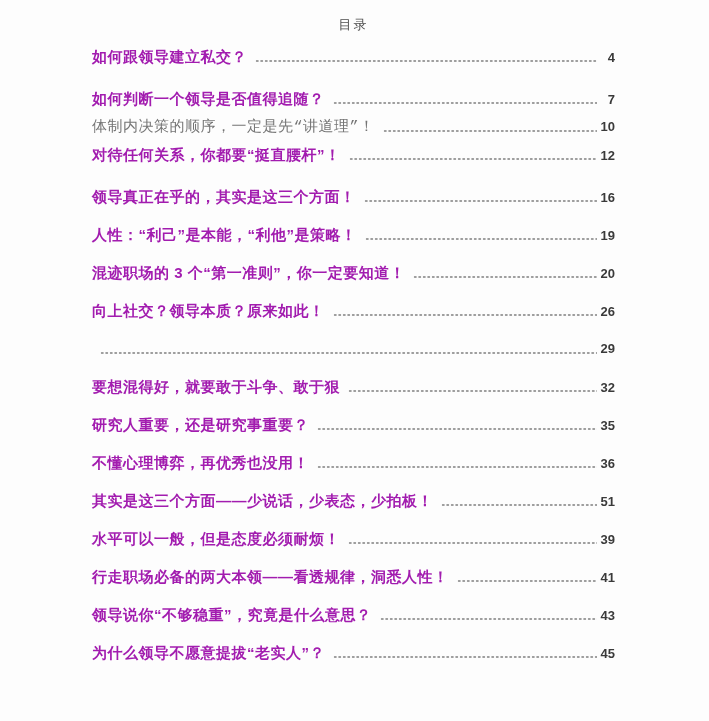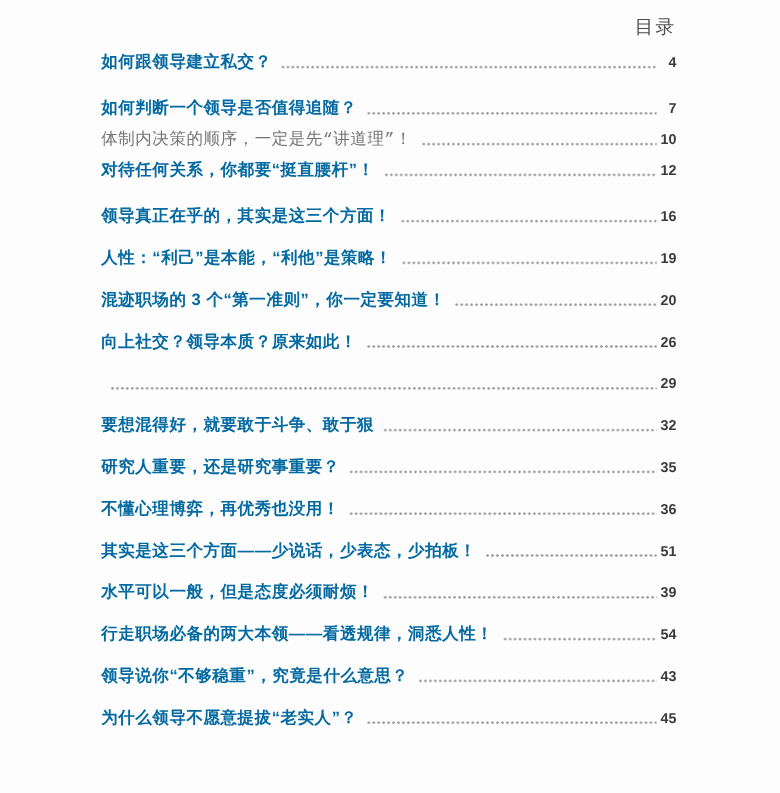--- a/index.html
+++ b/index.html
@@ -12,23 +12,23 @@
     position: relative;
     width: 709px;
     height: 721px;
     margin: 0 auto;
     background: #fdfdfd;
     box-sizing: border-box;
     padding: 14px 94px 0 92px;
     overflow: hidden;
   }
   .toc-title {
-    text-align: right;
+    text-align: center;
     font-family: "Liberation Serif", "DejaVu Serif", serif;
-    font-size: 17px;
+    font-size: 13px;
     line-height: 22px;
     color: #4d4d4d;
     letter-spacing: 2px;
     font-weight: 400;
   }
   .toc-list {
     margin-top: 0;
   }
   .toc-row {
     display: flex;
@@ -38,21 +38,21 @@
     margin-top: 17px;
     cursor: pointer;
   }
   .toc-row.first  { margin-top: 10px; }
   .toc-row.loose  { margin-top: 21px; }
   .toc-row.tight  { margin-top: 7px; }
   .toc-row .entry-title {
     flex: 0 0 auto;
     font-size: 15px;
     font-weight: 700;
-    color: #0369a1;
+    color: #a21caf;
     letter-spacing: 0.5px;
     white-space: nowrap;
   }
   .toc-row.muted-serif .entry-title {
     font-family: Liberation Mono, monospace;
     font-weight: 400;
     color: #757575;
   }
   .dot-leader {
     flex: 1 1 auto;
@@ -162,21 +162,21 @@
 
     <div class="toc-row">
       <span class="entry-title">水平可以一般，但是态度必须耐烦！</span>
       <span class="dot-leader"></span>
       <span class="entry-page">39</span>
     </div>
 
     <div class="toc-row">
       <span class="entry-title">行走职场必备的两大本领——看透规律，洞悉人性！</span>
       <span class="dot-leader"></span>
-      <span class="entry-page">54</span>
+      <span class="entry-page">41</span>
     </div>
 
     <div class="toc-row">
       <span class="entry-title">领导说你“不够稳重”，究竟是什么意思？</span>
       <span class="dot-leader"></span>
       <span class="entry-page">43</span>
     </div>
 
     <div class="toc-row">
       <span class="entry-title">为什么领导不愿意提拔“老实人”？</span>

